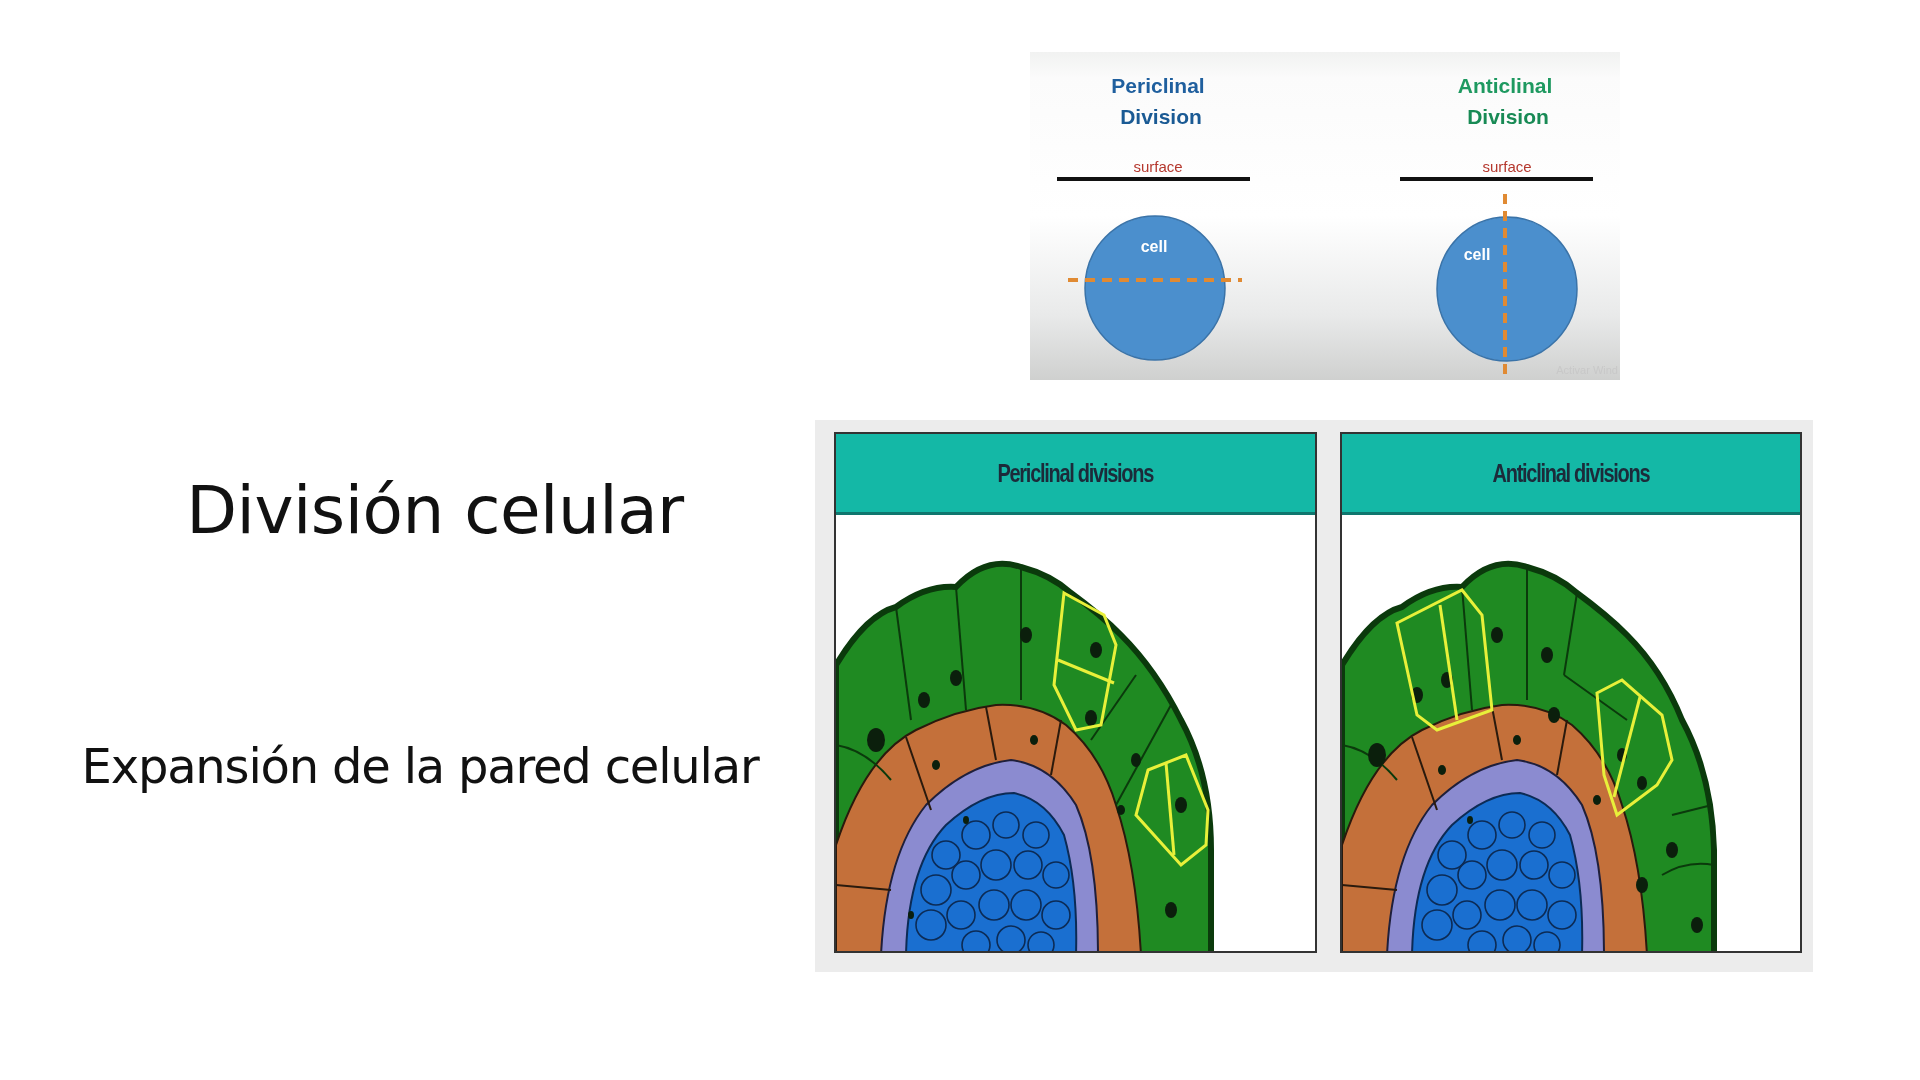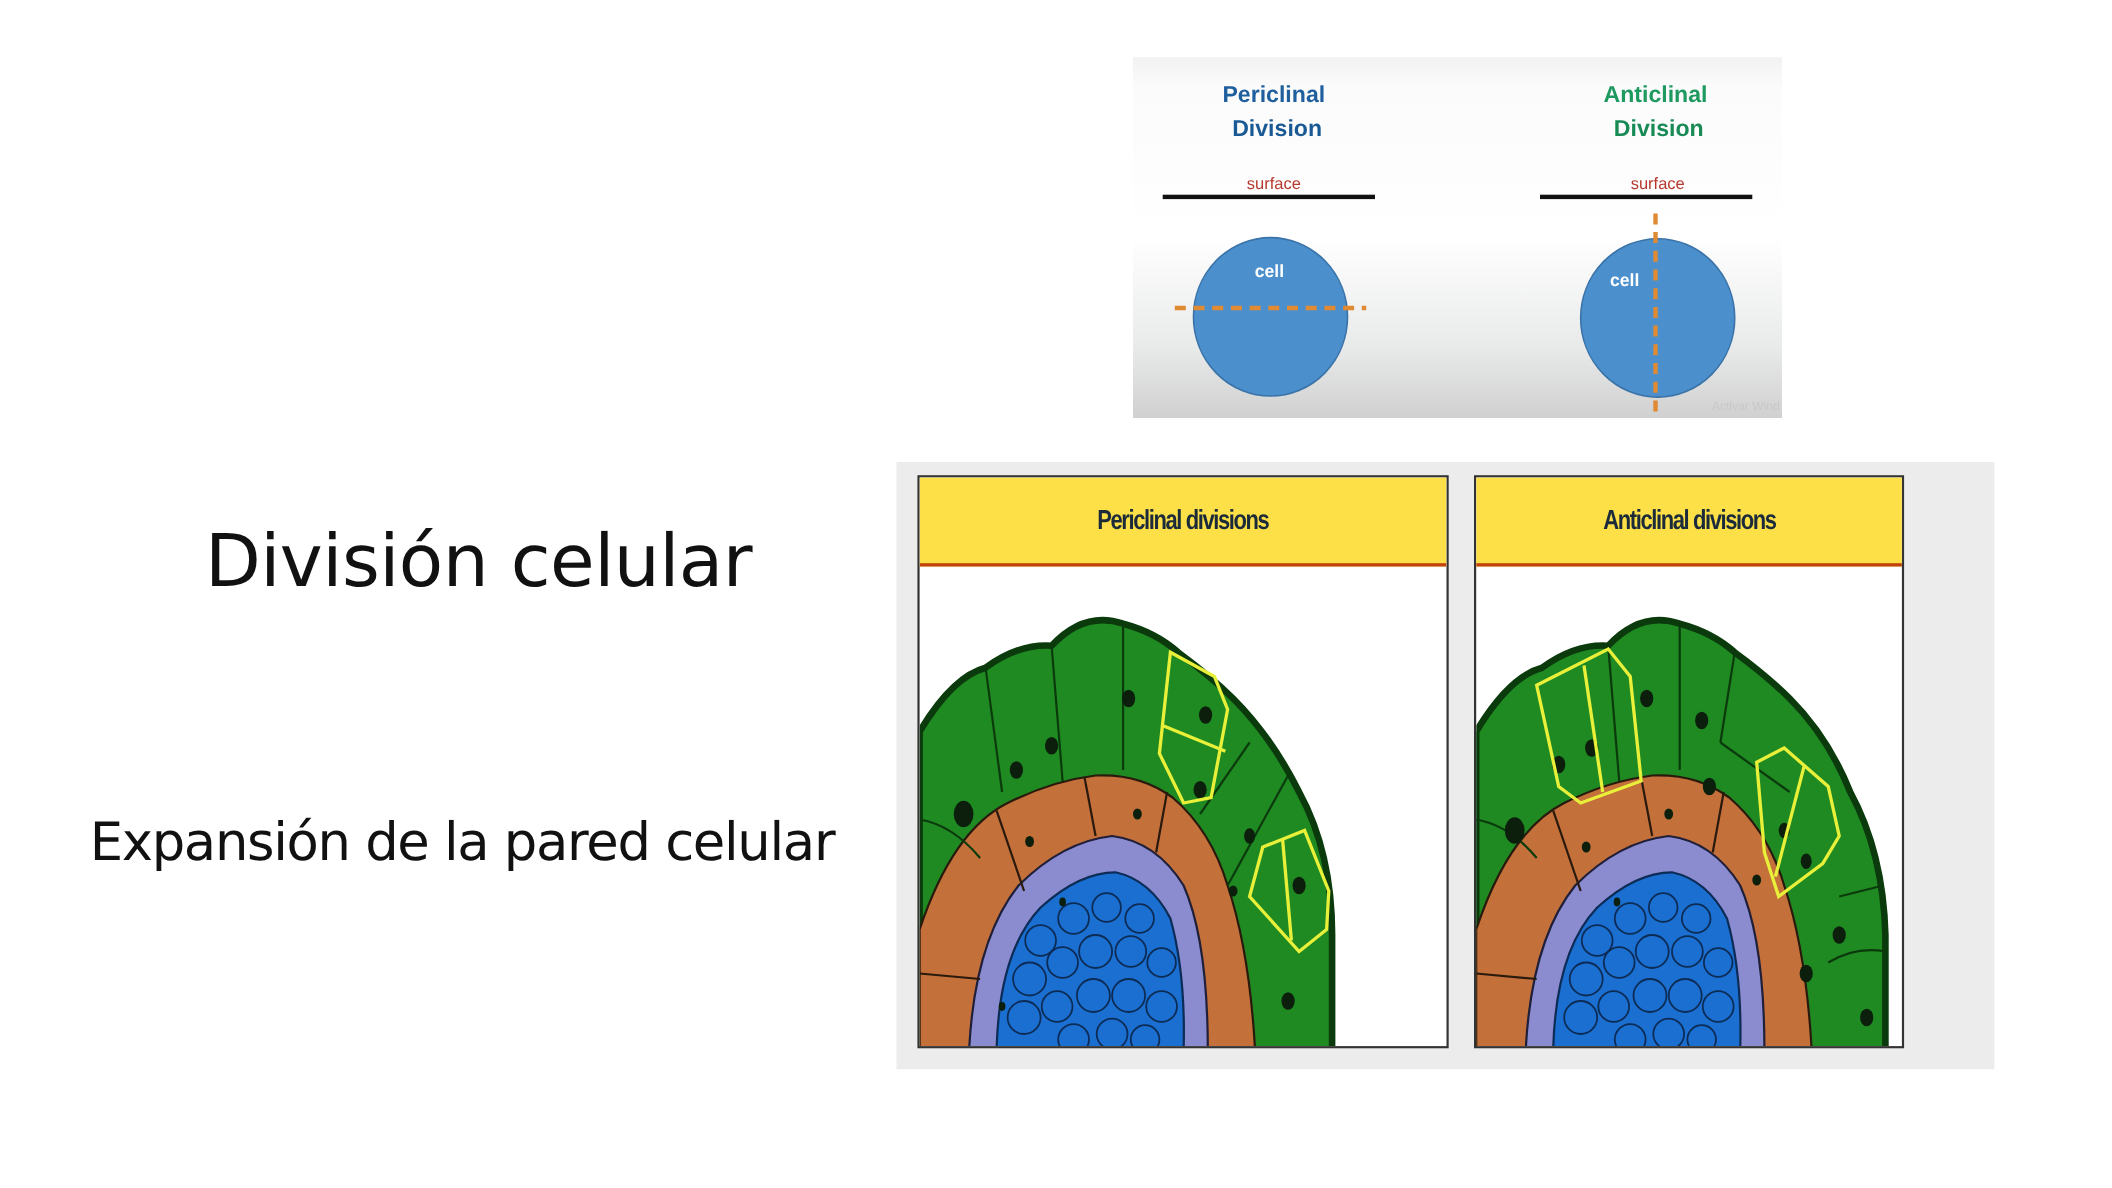--- a/index.html
+++ b/index.html
@@ -30,24 +30,24 @@
   
   .fig-bottom {
     position:absolute; left:815px; top:420px; width:998px; height:552px;
     background:#ececec;
   }
   .panel {
     position:absolute; top:12px; width:478px; height:521px;
     border:2px solid #333; background:#fff; box-sizing:border-box; overflow:hidden;
   }
   .panel.left { left:19px; width:483px; }
-  .panel.right { left:525px; width:391px;padding-left:48px; }
+  .panel.right { left:525px; width:462px;padding-left:48px; }
   .panel-header {
-    position:absolute; left:0; top:0; right:0; height:78px; background:#fde047;
-    border-bottom:3px solid #c2410c; display:flex; align-items:center; justify-content:center;
+    position:absolute; left:0; top:0; right:0; height:78px; background:#14b8a6;
+    border-bottom:3px solid #0f766e; display:flex; align-items:center; justify-content:center;
   }
   .panel-header span {
     font-family:"Liberation Sans", sans-serif; font-weight:bold; font-size:25px;
     color:#1c2b3a; letter-spacing:-1.6px; transform:scaleX(0.8); display:inline-block;
   }
   .panel svg { position:absolute; left:0; top:81px; }
   .watermark {
     position:absolute; right:2px; bottom:4px; font-size:11px; color:#c8c8c8;
     font-family:"Liberation Sans", sans-serif;
   }

